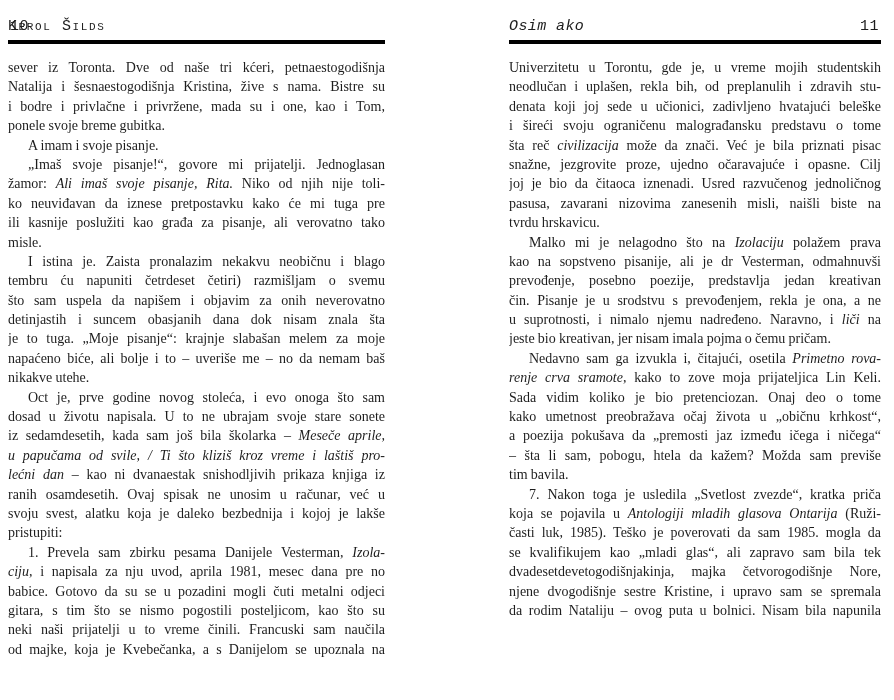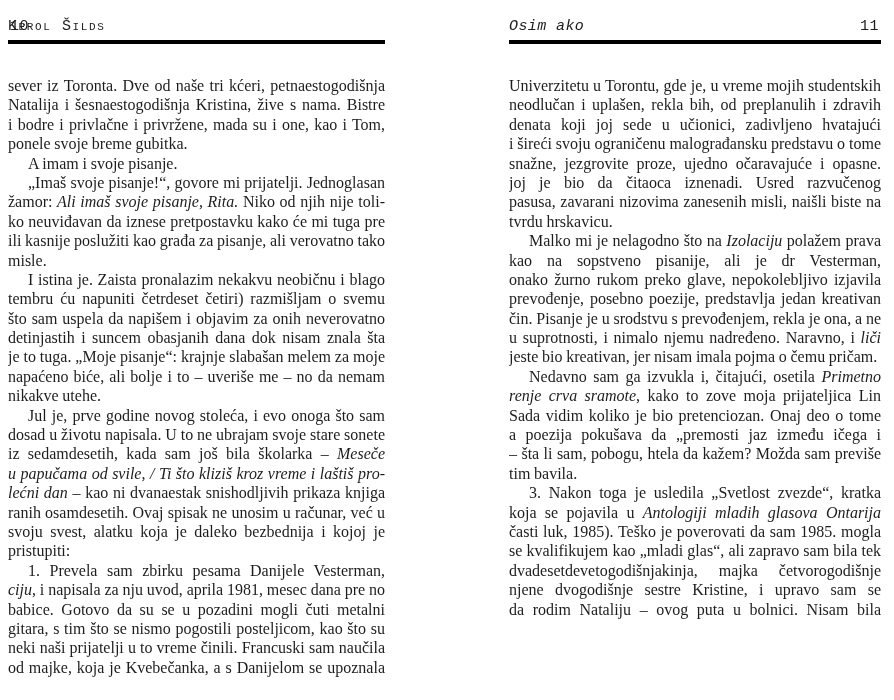--- a/index.html
+++ b/index.html
@@ -26,22 +26,22 @@
   .page-left  .page-num { left:2px; }
   .page-right .page-num { right:2px; }
   .running-head {
     position:absolute; left:0; right:0; top:2px;
     text-align:left;
   }
   .head-smallcaps { font-variant:small-caps; letter-spacing:1.6px; }
   .head-italic    { font-style:italic; letter-spacing:0.4px; }
 
   .page-body {
-    margin-top:32px;
-    font-size:16px;
+    margin-top:14px;
+    font-size:14px;
     line-height:19.4px;
   }
   .line {
     height:19.4px;
     overflow:hidden;
     text-align:justify;
     text-align-last:justify;
     word-spacing:-0.3px;
     white-space:normal;
   }
@@ -70,21 +70,21 @@
         <div class="line"><span>ko neuviđavan da iznese pretpostavku kako će mi tuga pre</span></div>
         <div class="line"><span>ili kasnije poslužiti kao građa za pisanje, ali verovatno tako</span></div>
         <div class="line end"><span>misle.</span></div>
         <div class="line ind"><span>I istina je. Zaista pronalazim nekakvu neobičnu i blago</span></div>
         <div class="line"><span>tembru ću napuniti četrdeset četiri) razmišljam o svemu</span></div>
         <div class="line"><span>što sam uspela da napišem i objavim za onih neverovatno</span></div>
         <div class="line"><span>detinjastih i suncem obasjanih dana dok nisam znala šta</span></div>
         <div class="line"><span>je to tuga. „Moje pisanje“: krajnje slabašan melem za moje</span></div>
         <div class="line"><span>napaćeno biće, ali bolje i to – uveriše me – no da nemam baš</span></div>
         <div class="line end"><span>nikakve utehe.</span></div>
-        <div class="line ind"><span>Jul je, prve godine novog stoleća, i evo onoga što sam</span></div>
+        <div class="line ind"><span>Oct je, prve godine novog stoleća, i evo onoga što sam</span></div>
         <div class="line"><span>dosad u životu napisala. U to ne ubrajam svoje stare sonete</span></div>
         <div class="line"><span>iz sedamdesetih, kada sam još bila školarka – </span><i>Meseče aprile,</i></div>
         <div class="line"><i>u papučama od svile, / Ti što kliziš kroz vreme i laštiš pro-</i></div>
         <div class="line"><i>lećni dan</i><span> – kao ni dvanaestak snishodljivih prikaza knjiga iz</span></div>
         <div class="line"><span>ranih osamdesetih. Ovaj spisak ne unosim u računar, već u</span></div>
         <div class="line"><span>svoju svest, alatku koja je daleko bezbednija i kojoj je lakše</span></div>
         <div class="line end"><span>pristupiti:</span></div>
         <div class="line ind"><span>1. Prevela sam zbirku pesama Danijele Vesterman, </span><i>Izola-</i></div>
         <div class="line"><i>ciju</i><span>, i napisala za nju uvod, aprila 1981, mesec dana pre no</span></div>
         <div class="line"><span>babice. Gotovo da su se u pozadini mogli čuti metalni odjeci</span></div>
@@ -97,38 +97,39 @@
   <div class="page page-right">
     <div class="page-header">
       <span class="running-head head-italic">Osim ako</span>
       <span class="page-num">11</span>
     </div>
     <div class="page-body">
         <div class="line"><span>Univerzitetu u Torontu, gde je, u vreme mojih studentskih</span></div>
         <div class="line"><span>neodlučan i uplašen, rekla bih, od preplanulih i zdravih stu-</span></div>
         <div class="line"><span>denata koji joj sede u učionici, zadivljeno hvatajući beleške</span></div>
         <div class="line"><span>i šireći svoju ograničenu malograđansku predstavu o tome</span></div>
+        <div class="line"><span>šta reč </span><i>civilizacija</i><span> može da znači. Već je bila priznati pisac</span></div>
         <div class="line"><span>snažne, jezgrovite proze, ujedno očaravajuće i opasne. Cilj</span></div>
         <div class="line"><span>joj je bio da čitaoca iznenadi. Usred razvučenog jednoličnog</span></div>
         <div class="line"><span>pasusa, zavarani nizovima zanesenih misli, naišli biste na</span></div>
         <div class="line end"><span>tvrdu hrskavicu.</span></div>
         <div class="line ind"><span>Malko mi je nelagodno što na </span><i>Izolaciju</i><span> polažem prava</span></div>
         <div class="line"><span>kao na sopstveno pisanije, ali je dr Vesterman, odmahnuvši</span></div>
-        <div class="line"><span>onako žurno rukom preko glave, nepokolebljivo izjavila da</span></div>
         <div class="line"><span>prevođenje, posebno poezije, predstavlja jedan kreativan</span></div>
         <div class="line"><span>čin. Pisanje je u srodstvu s prevođenjem, rekla je ona, a ne</span></div>
         <div class="line"><span>u suprotnosti, i nimalo njemu nadređeno. Naravno, i </span><i>liči</i><span> na</span></div>
         <div class="line end"><span>jeste bio kreativan, jer nisam imala pojma o čemu pričam.</span></div>
         <div class="line ind"><span>Nedavno sam ga izvukla i, čitajući, osetila </span><i>Primetno rova-</i></div>
         <div class="line"><i>renje crva sramote</i><span>, kako to zove moja prijateljica Lin Keli.</span></div>
         <div class="line"><span>Sada vidim koliko je bio pretenciozan. Onaj deo o tome</span></div>
+        <div class="line"><span>kako umetnost preobražava očaj života u „običnu krhkost“,</span></div>
         <div class="line"><span>a poezija pokušava da „premosti jaz između ičega i ničega“</span></div>
         <div class="line"><span>– šta li sam, pobogu, htela da kažem? Možda sam previše</span></div>
         <div class="line end"><span>tim bavila.</span></div>
-        <div class="line ind"><span>3. Nakon toga je usledila „Svetlost zvezde“, kratka priča</span></div>
+        <div class="line ind"><span>7. Nakon toga je usledila „Svetlost zvezde“, kratka priča</span></div>
         <div class="line"><span>koja se pojavila u </span><i>Antologiji mladih glasova Ontarija</i><span> (Ruži-</span></div>
         <div class="line"><span>časti luk, 1985). Teško je poverovati da sam 1985. mogla da</span></div>
         <div class="line"><span>se kvalifikujem kao „mladi glas“, ali zapravo sam bila tek</span></div>
         <div class="line"><span>dvadesetdevetogodišnjakinja, majka četvorogodišnje Nore,</span></div>
         <div class="line"><span>njene dvogodišnje sestre Kristine, i upravo sam se spremala</span></div>
         <div class="line"><span>da rodim Nataliju – ovog puta u bolnici. Nisam bila napunila</span></div>
       </div>
   </div>
 
 </div>

